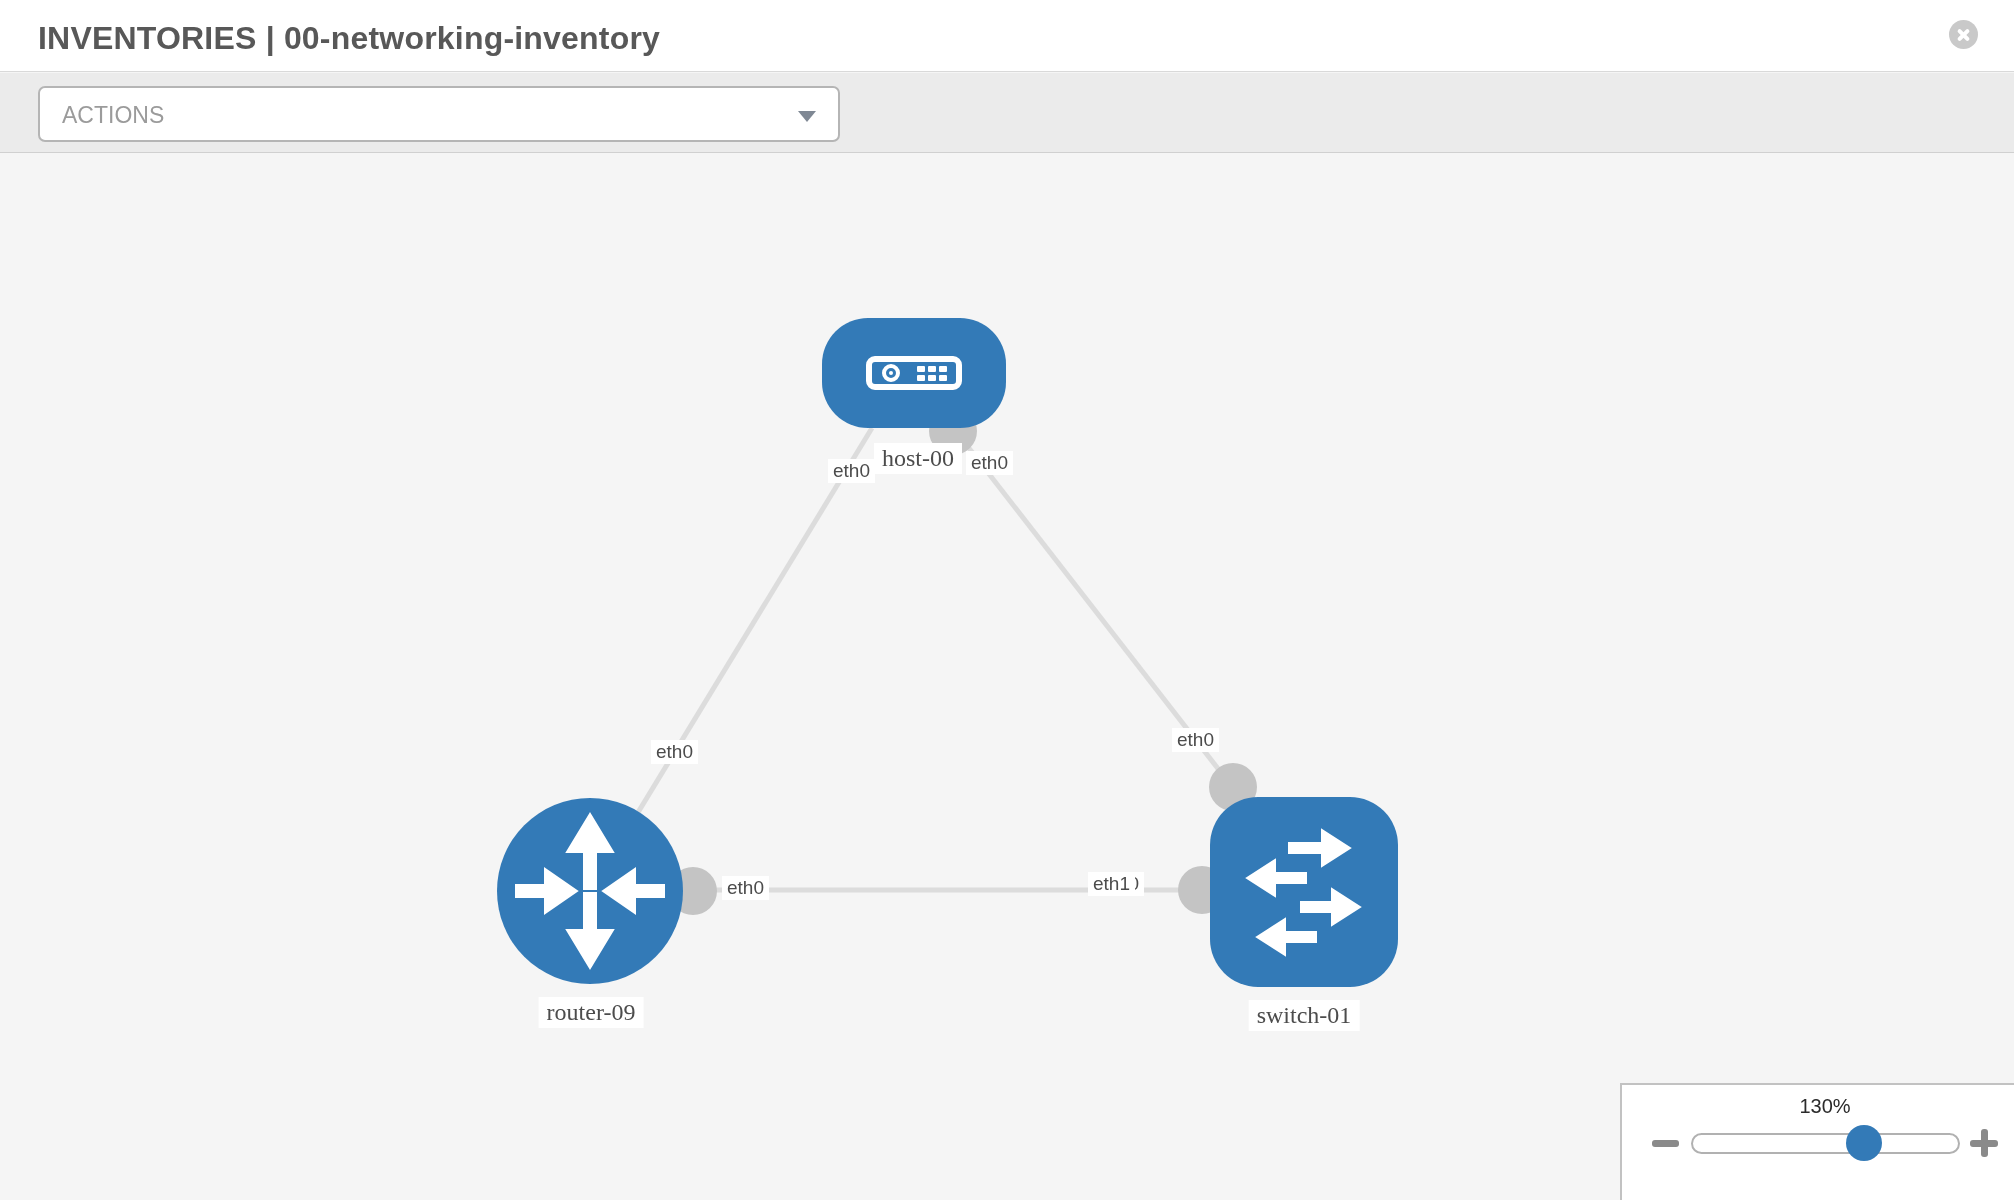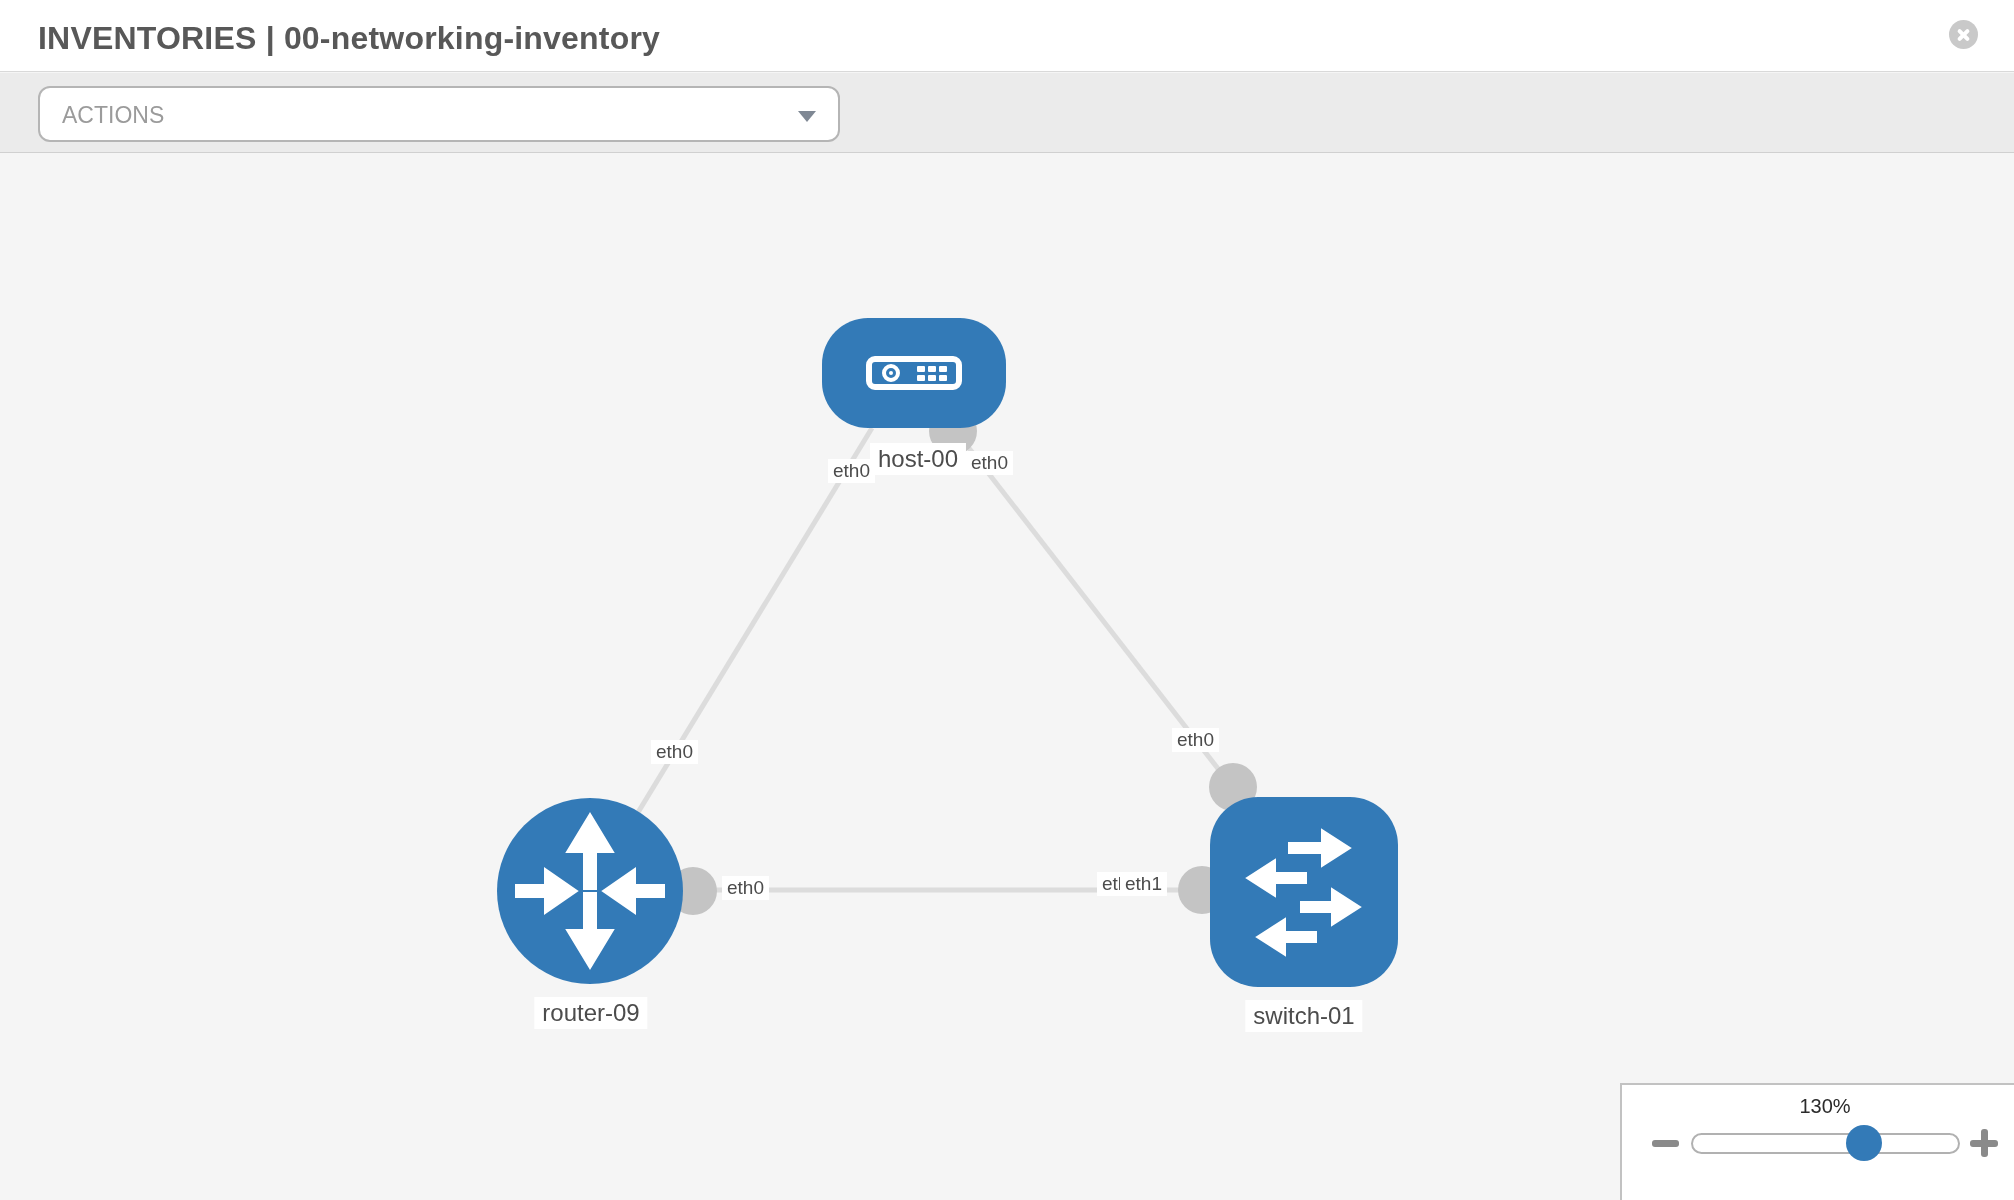--- a/index.html
+++ b/index.html
@@ -10,21 +10,21 @@
   
   .header { position:absolute; left:0; top:0; width:2014px; height:72px; background:#ffffff; border-bottom:1px solid #d9d9d9; }
   .header-title { position:absolute; left:38px; top:20px; font-size:32px; font-weight:700; color:#585858; letter-spacing:.2px; }
   .close-btn { position:absolute; left:1949px; top:20px; width:29px; height:29px; border-radius:50%; background:#c9c9c9; cursor:pointer; }
   .close-btn .xbar { position:absolute; left:7px; top:12.5px; width:15px; height:4px; border-radius:2px; background:#ffffff; }
   .close-btn .xbar.a { transform:rotate(45deg); }
   .close-btn .xbar.b { transform:rotate(-45deg); }
 
   
   .toolbar { position:absolute; left:0; top:73px; width:2014px; height:80px; background:#ebebeb; border-bottom:1px solid #d0d0d0; }
-  .dropdown { position:absolute; top:13px; height:56px; background:#ffffff; border:2px solid #b5b5b5; border-radius:12px;padding-left:11px; }
+  .dropdown { position:absolute; top:13px; height:56px; background:#ffffff; border:2px solid #b5b5b5; border-radius:7px;padding-left:11px; }
   .dropdown .dd-label { position:absolute; left:22px; top:14px; font-size:23px; color:#9b9b9b; }
   .chevron-down { position:absolute; right:22px; top:23px; width:0; height:0; border-left:9px solid transparent; border-right:9px solid transparent; border-top:11px solid #7f8894; }
   .dd-actions { left:38px; width:802px; }
   .dd-search { left:1184px; width:793px; }
   .tool-icon { position:absolute; top:97px; cursor:pointer; }
   .tool-icon svg { display:block; }
 
   
   .canvas { position:absolute; left:0; top:154px; width:2014px; height:1046px; background:#f5f5f5; }
   #links { position:absolute; left:0; top:0; z-index:1; }
@@ -36,21 +36,21 @@
   .host-icon { position:absolute; left:44px; top:38px; width:96px; height:34px; border:6px solid #fff; border-radius:9px; }
   .host-led-ring { position:absolute; left:10px; top:2px; width:18px; height:18px; border:4px solid #fff; border-radius:50%; }
   .host-led-dot { position:absolute; left:3px; top:3px; width:4px; height:4px; border-radius:50%; background:#fff; }
   .host-grid { position:absolute; right:8px; top:4px; width:31px; height:15px; display:grid; grid-template-columns:repeat(3,8px); grid-template-rows:repeat(2,6px); gap:3px; }
   .host-grid i { background:#fff; border-radius:1px; }
 
   .node-router { left:497px; top:644px; width:186px; height:186px; border-radius:50%; }
   .node-switch { left:1210px; top:643px; width:188px; height:190px; border-radius:48px; }
 
   .chip { position:absolute; background:#ffffff; color:#4c4c4c; z-index:4; white-space:nowrap; }
-  .node-label { font-size:24px; padding:2px 8px; transform:translateX(-50%); }
+  .node-label { font-size:24px; padding:2px 8px; transform:translateX(-50%);font-family:Liberation Serif, serif; }
   .if-label { font-size:19px; padding:1px 5px; }
 
   
   .zoom-panel { position:absolute; left:1620px; top:1083px; width:420px; height:140px; background:#ffffff; border:2px solid #c2c2c2; z-index:5; }
   .zoom-level { position:absolute; left:68px; top:10px; width:270px; text-align:center; font-size:20px; color:#2b2b2b; }
   .zoom-minus { position:absolute; left:30px; top:55px; width:27px; height:7px; border-radius:3px; background:#8a8a8a; cursor:pointer; }
   .zoom-track { position:absolute; left:69px; top:48px; width:269px; height:21px; border:2px solid #b1b1b1; border-radius:12px; background:#fff; cursor:pointer; }
   .zoom-thumb { position:absolute; left:224px; top:40px; width:36px; height:36px; border-radius:50%; background:#337ab7; cursor:pointer; }
   .zoom-plus { position:absolute; left:348px; top:44px; width:28px; height:28px; cursor:pointer; }
   .zoom-plus .pb1 { position:absolute; left:0; top:10.5px; width:28px; height:7px; border-radius:3px; background:#8a8a8a; }
@@ -150,21 +150,21 @@
     <div class="chip node-label" style="left:918px;  top:289px;">host-00</div>
     <div class="chip node-label" style="left:591px;  top:843px;">router-09</div>
     <div class="chip node-label" style="left:1304px; top:846px;">switch-01</div>
 
     <div class="chip if-label" style="left:828px;  top:305px;">eth0</div>
     <div class="chip if-label" style="left:966px;  top:297px;">eth0</div>
     <div class="chip if-label" style="left:651px;  top:586px;">eth0</div>
     <div class="chip if-label" style="left:1172px; top:574px;">eth0</div>
     <div class="chip if-label" style="left:722px;  top:722px;">eth0</div>
     <div class="chip if-label" style="left:1097px; top:718px;">eth0</div>
-    <div class="chip if-label" style="left:1120px; top:718px;">eth1</div>
+    <div class="chip if-label" style="left:1088px; top:718px;">eth1</div>
   </div>
 
   <div class="zoom-panel">
     <div class="zoom-level">130%</div>
     <div class="zoom-minus"></div>
     <div class="zoom-track"></div>
     <div class="zoom-thumb"></div>
     <div class="zoom-plus">
       <div class="pb1"></div>
         <div class="pb2"></div>

